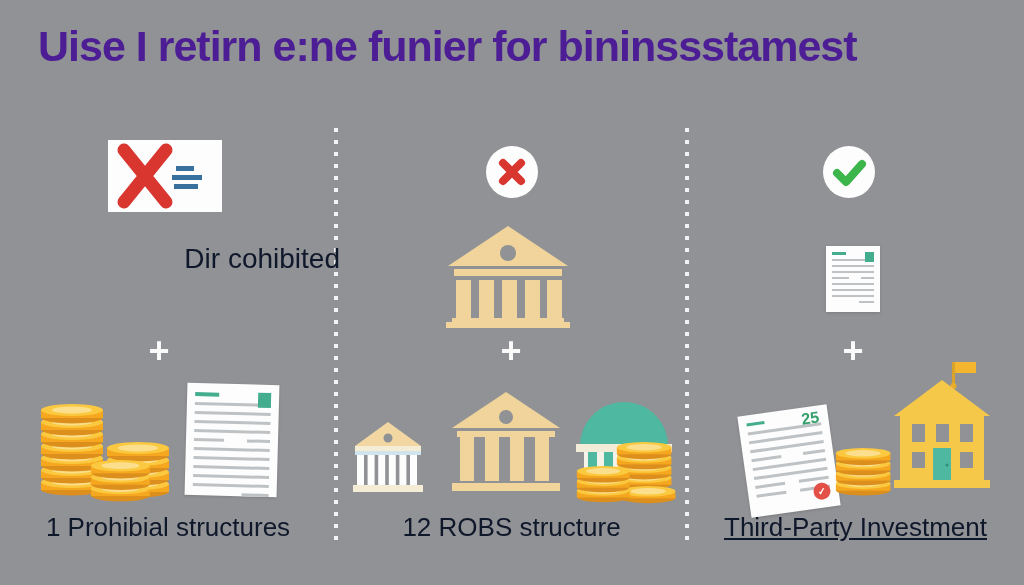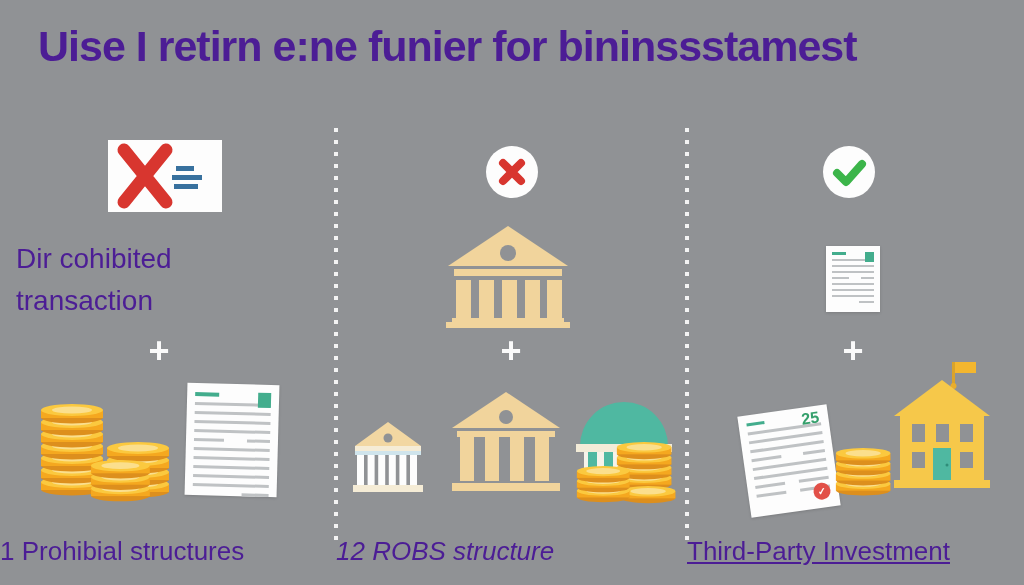--- a/index.html
+++ b/index.html
@@ -10,26 +10,26 @@
   .title{left:38px;top:22px;width:960px;font-size:43px;font-weight:700;
          letter-spacing:-1px;color:#4c1d95;white-space:nowrap;}
 
   .divider{top:128px;height:414px;width:4px;
     background-image:repeating-linear-gradient(to bottom,#f3f3f3 0 4px,transparent 4px 12px);}
   .divider-1{left:334px;}
   .divider-2{left:685px;}
 
   .plus{font-size:36px;font-weight:600;color:#fafafa;text-align:center;width:40px;}
 
-  .col-label{left:16px;top:238px;width:336px;text-align:left;color:#4c1d95;
+  .col-label{left:4px;top:238px;width:336px;text-align:right;color:#0f172a;
              font-size:28px;line-height:42px;font-weight:400;}
 
-  .caption{top:536px;text-align:left;font-size:26px;color:#4c1d95;}
+  .caption{top:512px;text-align:center;font-size:26px;color:#0f172a;}
   .caption-1{left:0;width:336px;}
-  .caption-2{left:336px;width:351px;font-style:italic;}
+  .caption-2{left:336px;width:351px;}
   .caption-3{left:687px;width:337px;text-decoration:underline;}
 
   
   .x-card{left:108px;top:140px;width:114px;height:72px;background:#fdfdfd;}
 
   
   .doc{background:#fdfdfd;box-shadow:0 1px 3px rgba(0,0,0,.15);}
   .doc-left{left:186px;top:384px;width:92px;height:112px;padding:9px 8px;box-sizing:border-box;transform:rotate(1.5deg);}
   .doc-small{left:826px;top:246px;width:54px;height:66px;padding:6px;box-sizing:border-box;}
   .doc-tilt{left:744px;top:410px;width:90px;height:102px;padding:8px;box-sizing:border-box;transform:rotate(-8deg);}
@@ -70,21 +70,20 @@
     <svg width="114" height="72" viewBox="0 0 114 72">
       <path d="M16 10 L58 62 M58 10 L16 62" stroke="#d8362f" stroke-width="13" stroke-linecap="round" fill="none"></path>
       <rect x="68" y="26" width="18" height="5" fill="#38719e"></rect>
       <rect x="64" y="35" width="30" height="5" fill="#38719e"></rect>
       <rect x="66" y="44" width="24" height="5" fill="#38719e"></rect>
     </svg>
   </div>
 
   <div class="abs col-label">
     <div>Dir cohibited</div>
-    <div>transaction</div>
   </div>
 
   <div class="abs plus" style="left:139px;top:330px;">+</div>
 
   <svg class="abs" style="left:32px;top:390px;" width="150" height="116" viewBox="0 0 150 116">
     <g transform="translate(8,14)">
       <use href="#coin" y="72"></use>
         <use href="#coin" y="60"></use>
         <use href="#coin" y="48"></use>
       <use href="#coin" y="36"></use>

